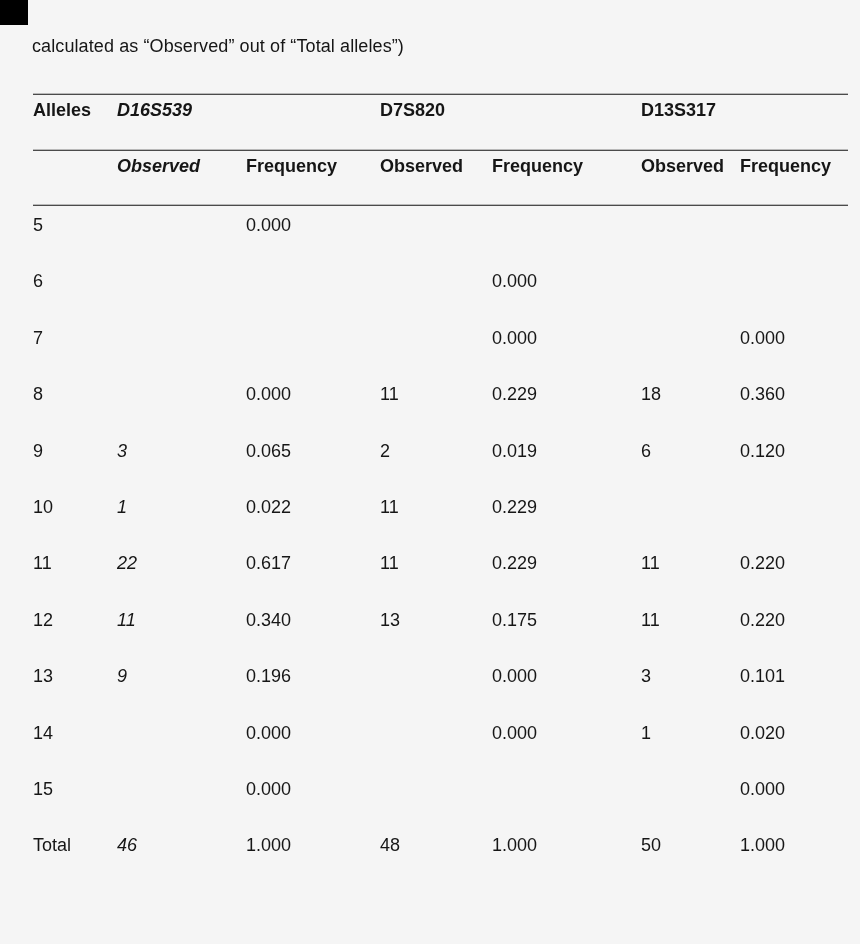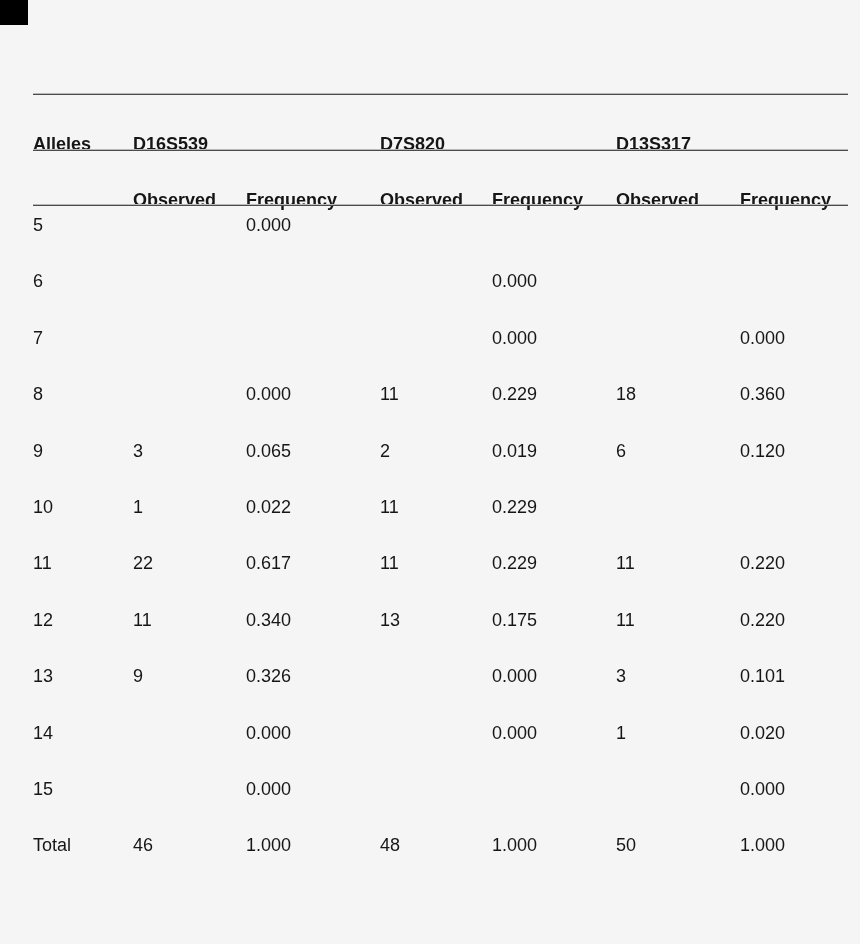--- a/index.html
+++ b/index.html
@@ -51,30 +51,29 @@
   }
   .rule-top { top: 0; }
   .rule-mid { top: 56px; }
   .rule-bot { top: 111px; }
   .hcell {
     position: absolute;
     font-weight: bold;
     font-size: 18px;
     line-height: 20px;
     white-space: pre;
-    margin-top: 34px;
   }
   .hrow1 .hcell { top: 7px; }
   .hrow2 .hcell { top: 63px; }
   .c0 { left: 0; }
-  .c1 { left: 100px; }
+  .c1 { left: 84px; font-style: italic; }
   .c2 { left: 213px; }
   .c3 { left: 347px; }
   .c4 { left: 459px; }
-  .c5 { left: 583px; }
+  .c5 { left: 608px; }
   .c6 { left: 707px; }
   .rows {
     position: absolute;
     left: 0;
     top: 113px;
     width: 815px;
   }
   .row {
     position: relative;
     height: 56.4px;
@@ -86,20 +85,21 @@
     line-height: 20px;
     white-space: pre;
   }
 </style>
 </head>
 <body>
 
 <div class="page">
   <div class="corner-mark"></div>
 
+  <div class="caption">calculated as “Observed” out of “Total alleles”)</div>
 
   <div class="freq-table">
     <div class="rule rule-top"></div>
 
     <div class="hrow1">
       <div class="hcell c0">Alleles</div>
       <div class="hcell c1">D16S539</div>
       <div class="hcell c3">D7S820</div>
       <div class="hcell c5">D13S317</div>
     </div>
@@ -194,21 +194,21 @@
     <div class="cell c2">0.340</div>
     <div class="cell c3">13</div>
     <div class="cell c4">0.175</div>
     <div class="cell c5">11</div>
     <div class="cell c6">0.220</div>
   </div>
 
   <div class="row">
     <div class="cell c0">13</div>
     <div class="cell c1">9</div>
-    <div class="cell c2">0.326</div>
+    <div class="cell c2">0.196</div>
     <div class="cell c3"></div>
     <div class="cell c4">0.000</div>
     <div class="cell c5">3</div>
     <div class="cell c6">0.101</div>
   </div>
 
   <div class="row">
     <div class="cell c0">14</div>
     <div class="cell c1"></div>
     <div class="cell c2">0.000</div>

